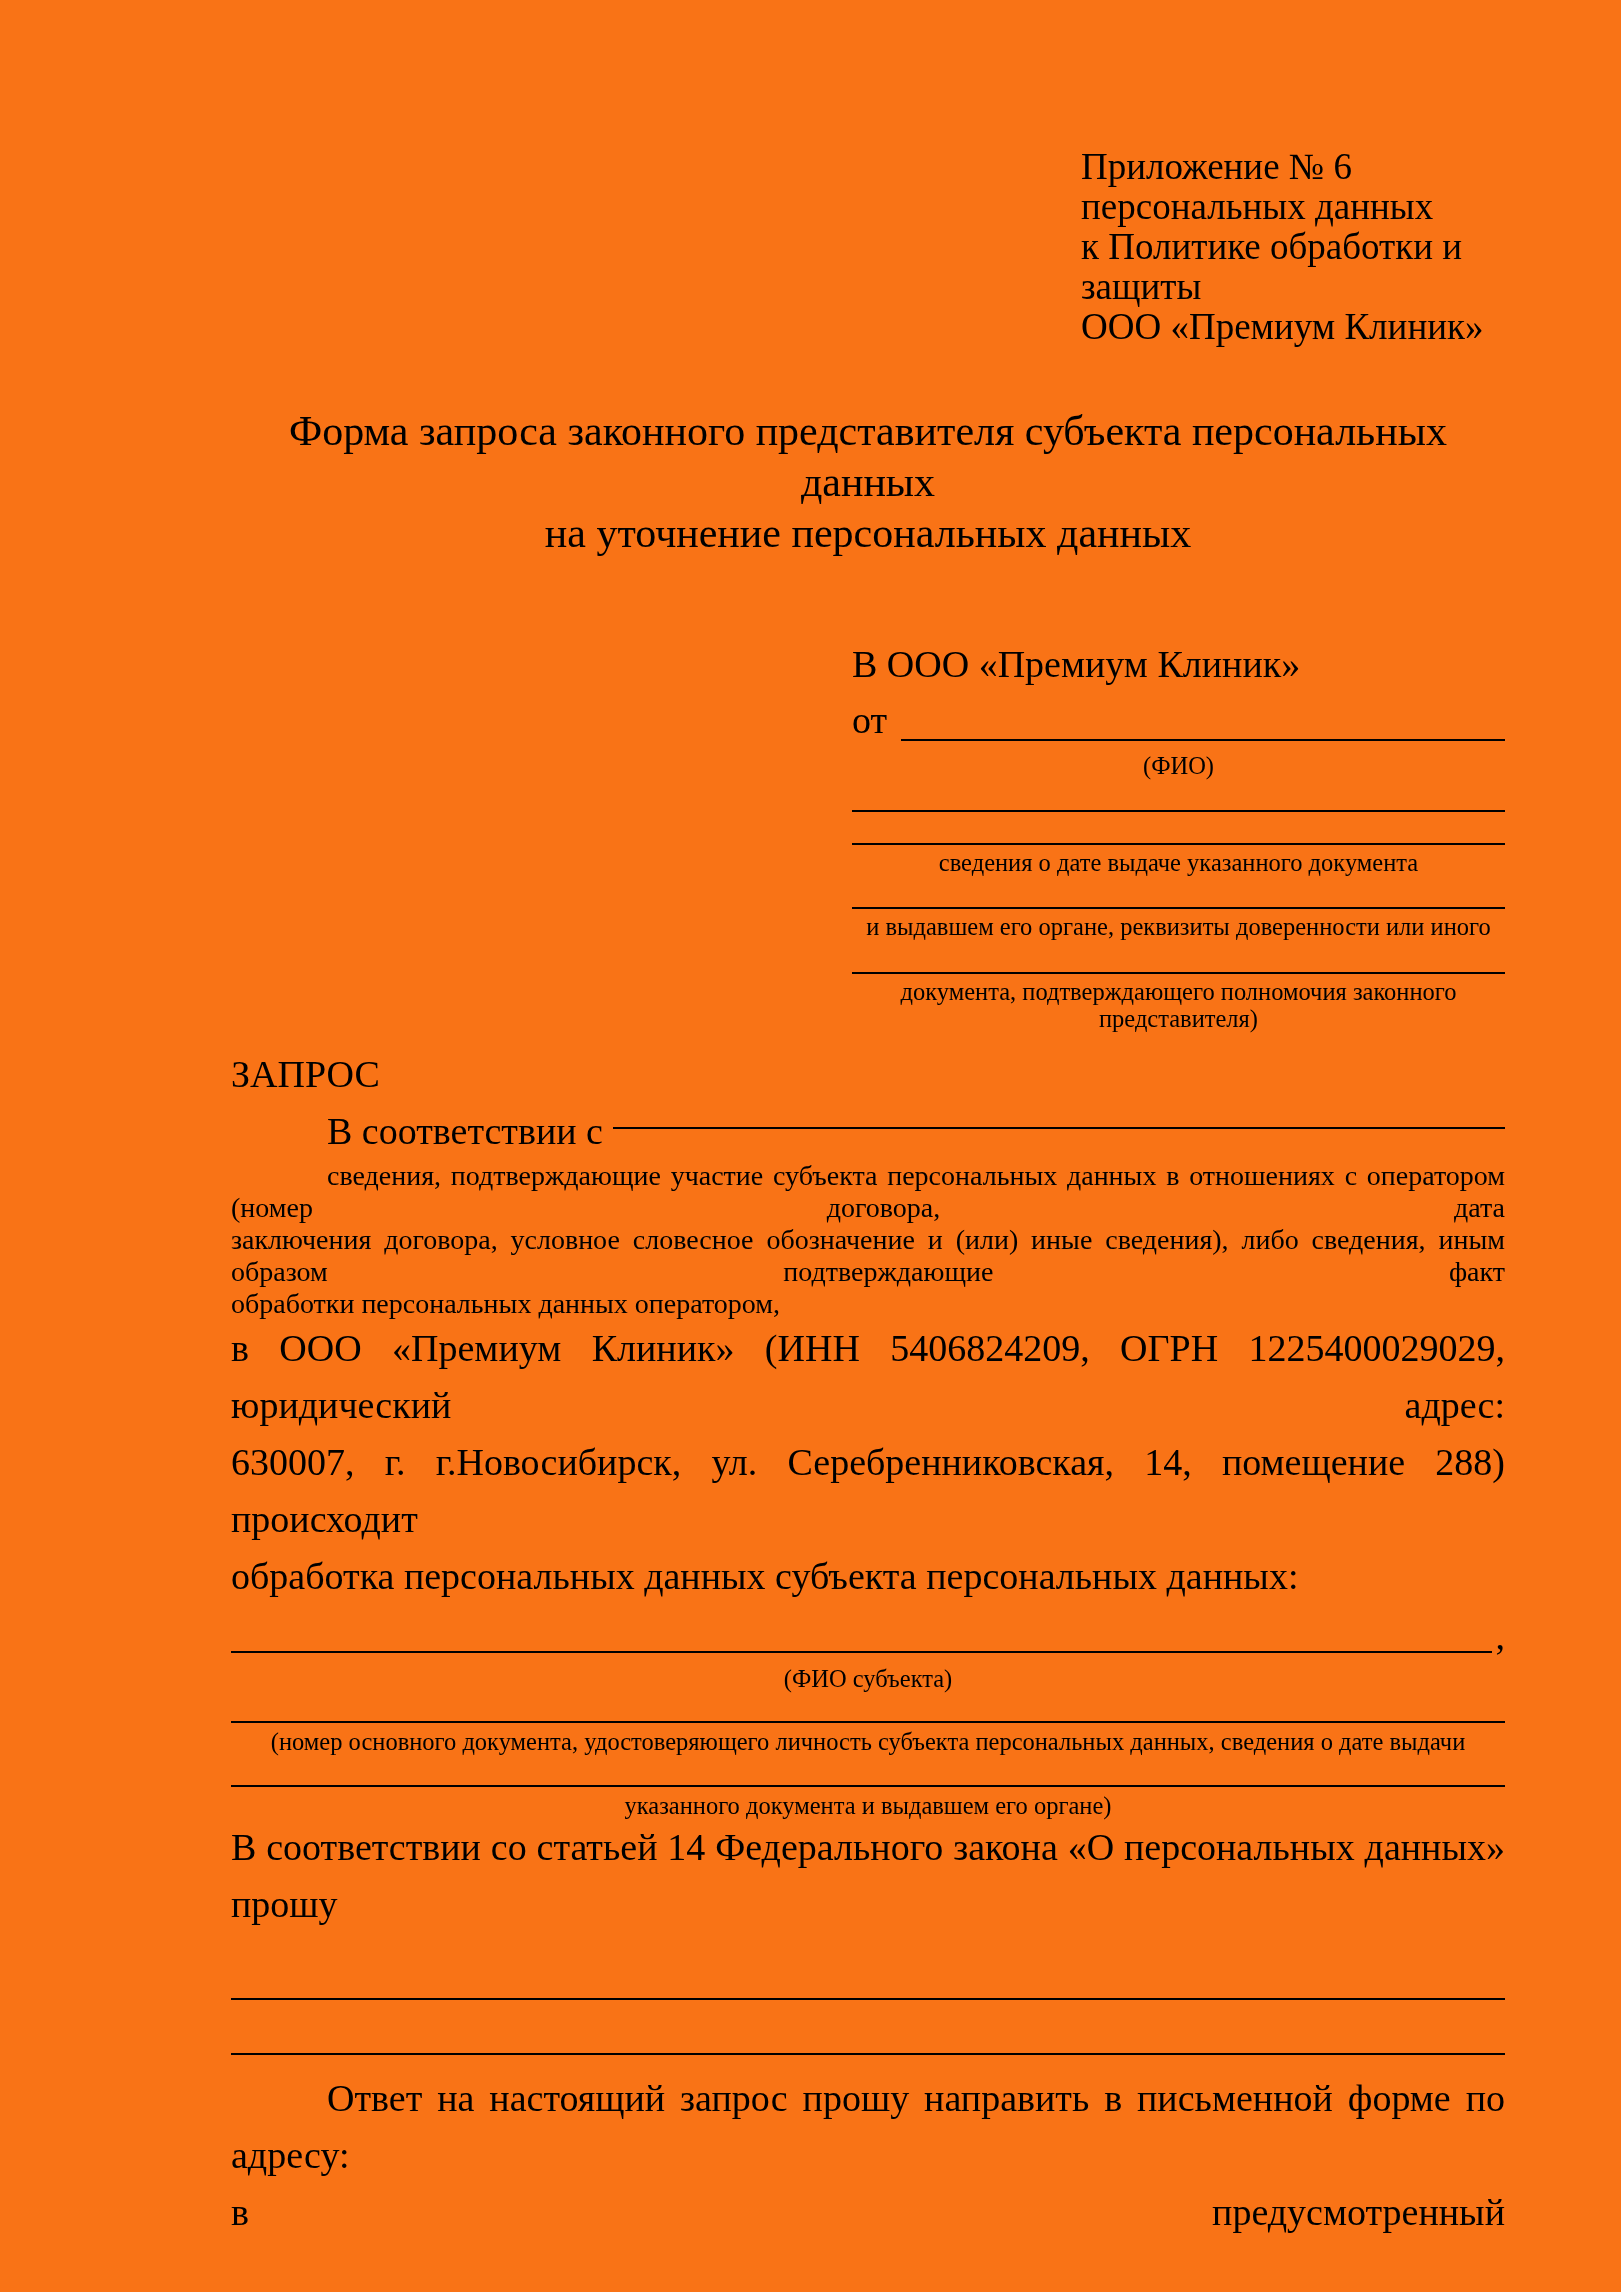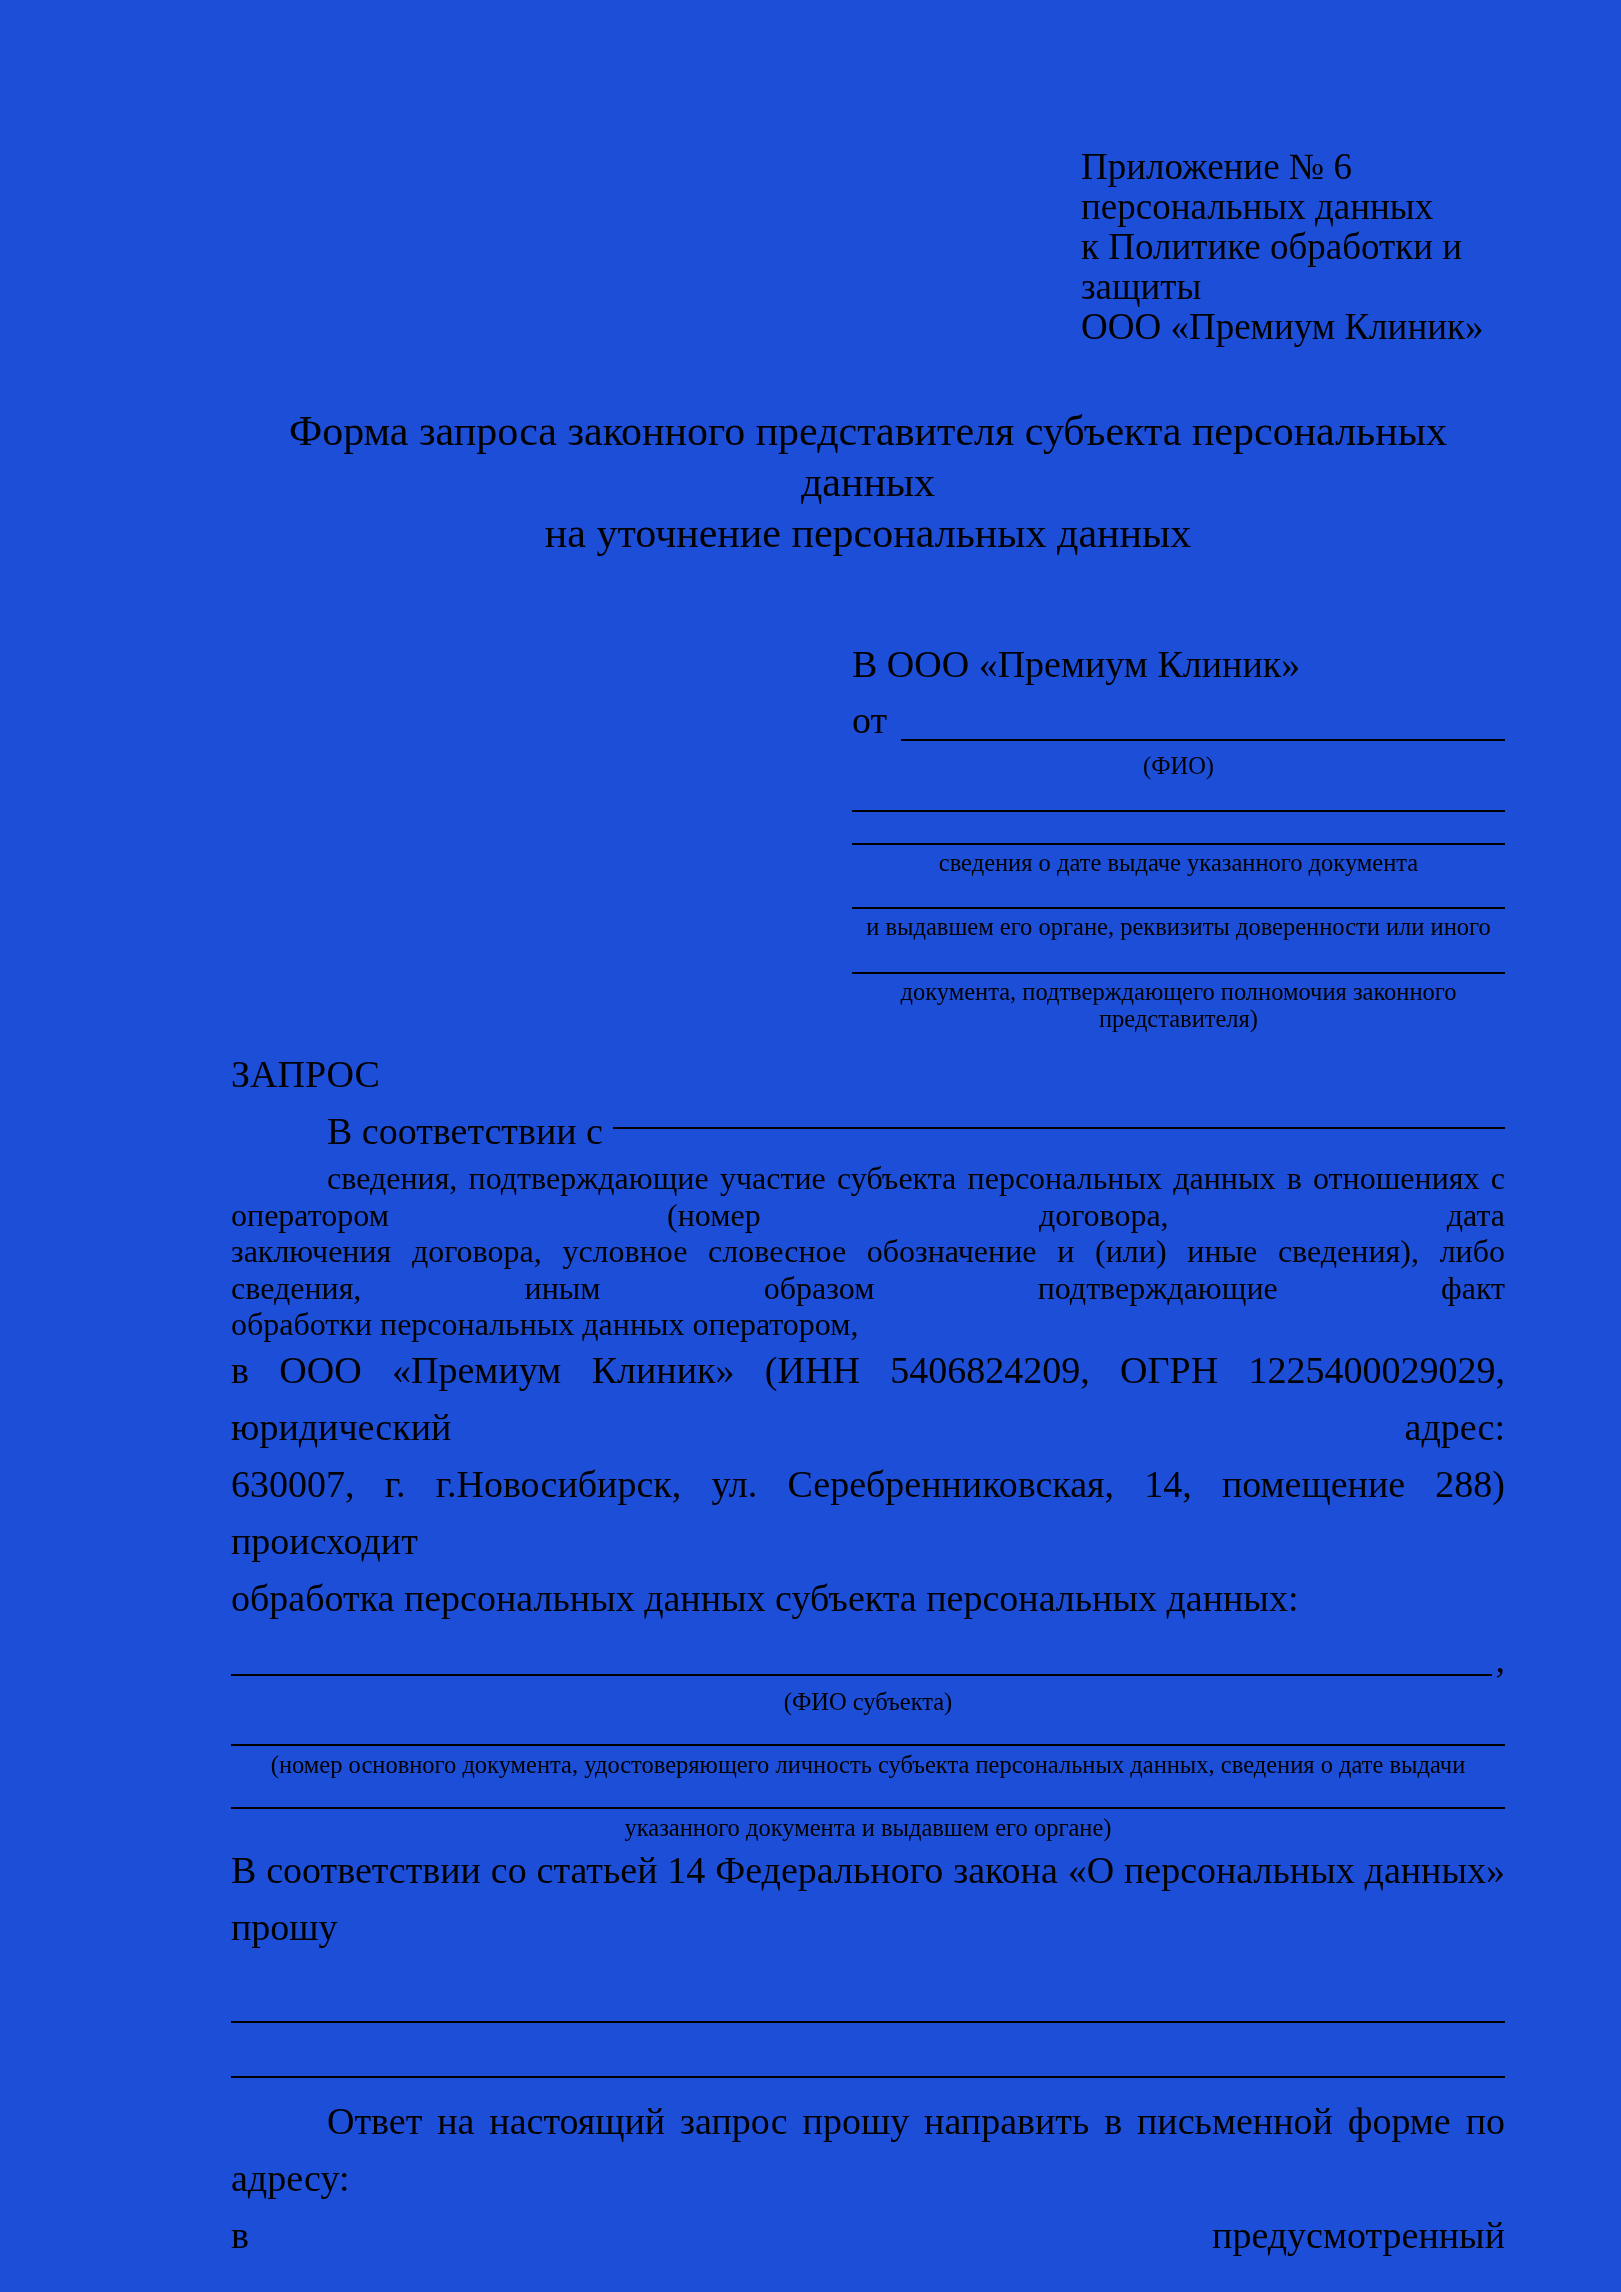--- a/index.html
+++ b/index.html
@@ -2,21 +2,21 @@
 <html lang="ru"><head>
 <meta charset="utf-8">
 <title>Форма запроса</title>
 <style>
   html, body { margin: 0; padding: 0; background: #ffffff; }
   .page {
     position: relative;
     width: 1621px;
     height: 2293px;
     margin: 0 auto;
-    background: #1d4ed8;
+    background: #f97316;
     color: #000000;
     font-family: "Liberation Serif", "DejaVu Serif", serif;
     font-size: 38px;
     box-sizing: border-box;
     padding: 147px 116px 0 231px;
     overflow: hidden;
   }
   .content { width: 1274px; }
 
   
@@ -34,21 +34,21 @@
   .rule-flex { flex: 1 1 auto; margin-bottom: 6.9px; }
   .caption { font-size: 24.5px; line-height: 1.12; text-align: center; }
   .blank-row { margin-top: 31px; height: 0; border-bottom: 2.9px solid #000; }
   .addressee .caption { margin-top: 3.9px; }
 
   
   .zapros { margin-top: 13.7px; text-align: left; line-height: 1.5; }
   .intro-row { display: flex; align-items: center; line-height: 1.5; }
   .intro-prefix { flex: 0 0 auto; margin-left: 96px; margin-right: 9.8px; }
 
-  .fine-print { font-size: 32px; line-height: 1.14; }
+  .fine-print { font-size: 28px; line-height: 1.14; }
   .fp-just { text-align: justify; text-align-last: justify; }
   .fp-first { text-indent: 96px; }
 
   .body-line { line-height: 1.5; }
   .just { text-align: justify; text-align-last: justify; }
 
   .comma-row { display: flex; align-items: flex-end; margin-top: 9.8px; line-height: 1.2; }
   .comma { flex: 0 0 auto; padding-left: 3.9px; }
 
   .full-rule { margin-top: 29px; height: 0; border-bottom: 2.9px solid #000; }

